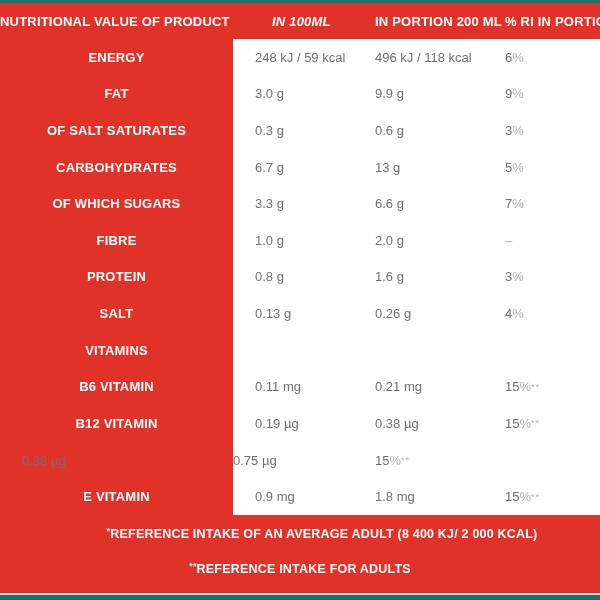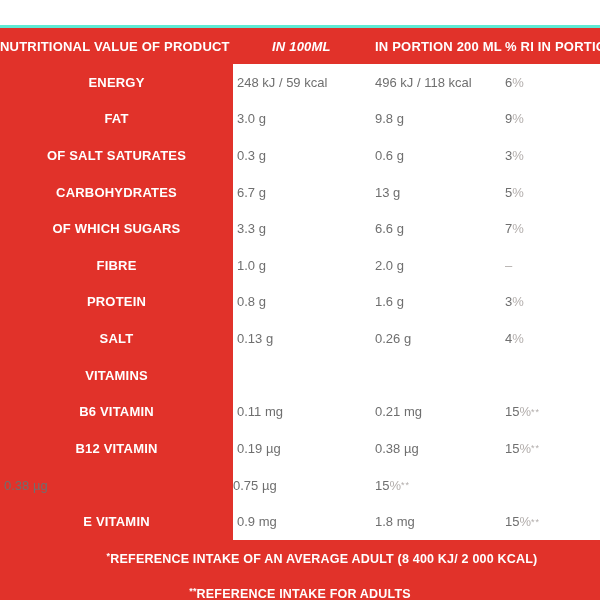--- a/index.html
+++ b/index.html
@@ -6,21 +6,21 @@
     --red:#e1322a;
     --gray:#6f6f6f;
     --light:#b3aeac;
   }
   *{margin:0;padding:0;box-sizing:border-box;}
   html,body{background:#fff;}
   body{
     font-family:"Liberation Sans","DejaVu Sans",sans-serif;
     width:600px;height:600px;position:relative;overflow:hidden;
   }
-  .canvas{position:absolute;inset:0;background:#5eead4;margin-top:25px;}
+  .canvas{position:absolute;inset:0;background:#0f766e;}
   .red-block{
     position:absolute;left:0;top:3px;width:600px;height:590px;
     background:var(--red);overflow:hidden;
   }
   
   .header-band{position:absolute;left:0;top:0;width:100%;height:37px;}
   .title{
     position:absolute;left:0;top:0;height:37px;display:flex;align-items:center;
     color:#fff;font-weight:bold;font-size:13px;white-space:nowrap;letter-spacing:.2px;
   }
@@ -39,21 +39,21 @@
   .rows{
     position:absolute;left:0;top:36px;width:600px;height:476px;
     display:grid;grid-template-rows:repeat(13,1fr);
   }
   .row{display:grid;grid-template-columns:233px 142px 130px 1fr;}
   .cell{display:flex;align-items:center;font-size:13px;color:var(--gray);white-space:nowrap;}
   .cell-label{
     justify-content:center;color:#fff;font-weight:bold;
     letter-spacing:.2px;font-size:13px;
   }
-  .cell-v1{padding-left:4px;}
+  .cell-v1{padding-left:22px;}
   .pct{color:var(--light);}
   .sup{color:var(--light);font-size:9px;vertical-align:6px;letter-spacing:1px;}
   .dash{color:var(--light);}
   
   .footnote{
     position:absolute;left:0;width:600px;text-align:center;color:#fff;
     font-weight:bold;font-size:12.5px;letter-spacing:.2px;white-space:nowrap;
   }
   .fn1{top:523px;padding-left:44px;}
   .fn2{top:558px;}
@@ -82,21 +82,21 @@
           <div class="cell cell-v1">248 kJ / 59 kcal</div>
           <div class="cell cell-v2">496 kJ / 118 kcal</div>
           <div class="cell cell-v3">
             <span>6</span>
             <span class="pct">%</span>
           </div>
         </div>
         <div class="row">
           <div class="cell cell-label">FAT</div>
           <div class="cell cell-v1">3.0 g</div>
-          <div class="cell cell-v2">9.8 g</div>
+          <div class="cell cell-v2">9.9 g</div>
           <div class="cell cell-v3">
             <span>9</span>
             <span class="pct">%</span>
           </div>
         </div>
         <div class="row">
           <div class="cell cell-label">OF SALT SATURATES</div>
           <div class="cell cell-v1">0.3 g</div>
           <div class="cell cell-v2">0.6 g</div>
           <div class="cell cell-v3">

